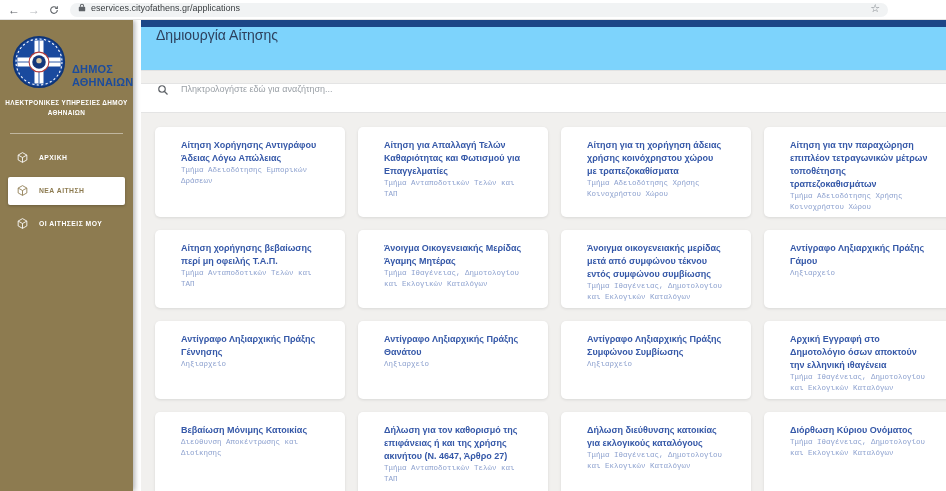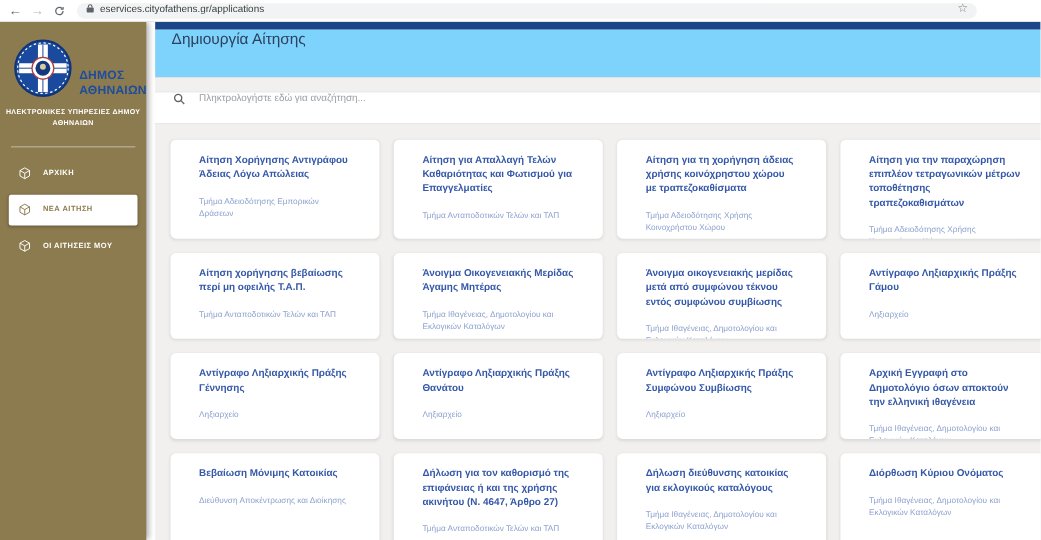--- a/index.html
+++ b/index.html
@@ -54,21 +54,21 @@
                   font-family:"Liberation Sans","DejaVu Sans",sans-serif; }
   .search-input::placeholder { color:#9aa0a6; }
 
   .grid { padding:14px 0 0 14px; display:grid;
           grid-template-columns:repeat(4,190px);
           grid-template-rows:90px 78px 78px 95px;
           gap:13px; width:813px; }
   .card { background:#fff; border-radius:5px; box-shadow:0 1px 3px rgba(0,0,0,.10);
           padding:12px 26px; cursor:pointer; overflow:hidden; }
   .card-title { color:#3558a8; font-weight:bold; font-size:9px; line-height:1.45; }
-  .card-dept  { color:#8ea2cf; font-size:7.5px; line-height:1.4; margin-top:13px; }
+  .card-dept  { color:#8ea2cf; font-size:7.5px; line-height:1.4; margin-top:0;font-family:Liberation Mono, monospace; }
 </style>
 </head>
 <body>
 
 <div class="browser-bar">
   <div class="nav-btn">←</div>
   <div class="nav-btn fwd">→</div>
   <div class="nav-btn">
     <svg width="10" height="10" viewBox="0 0 24 24" fill="none" stroke="#5f6368" stroke-width="2.6">
       <path d="M20 12a8 8 0 1 1-2.3-5.6"></path>

